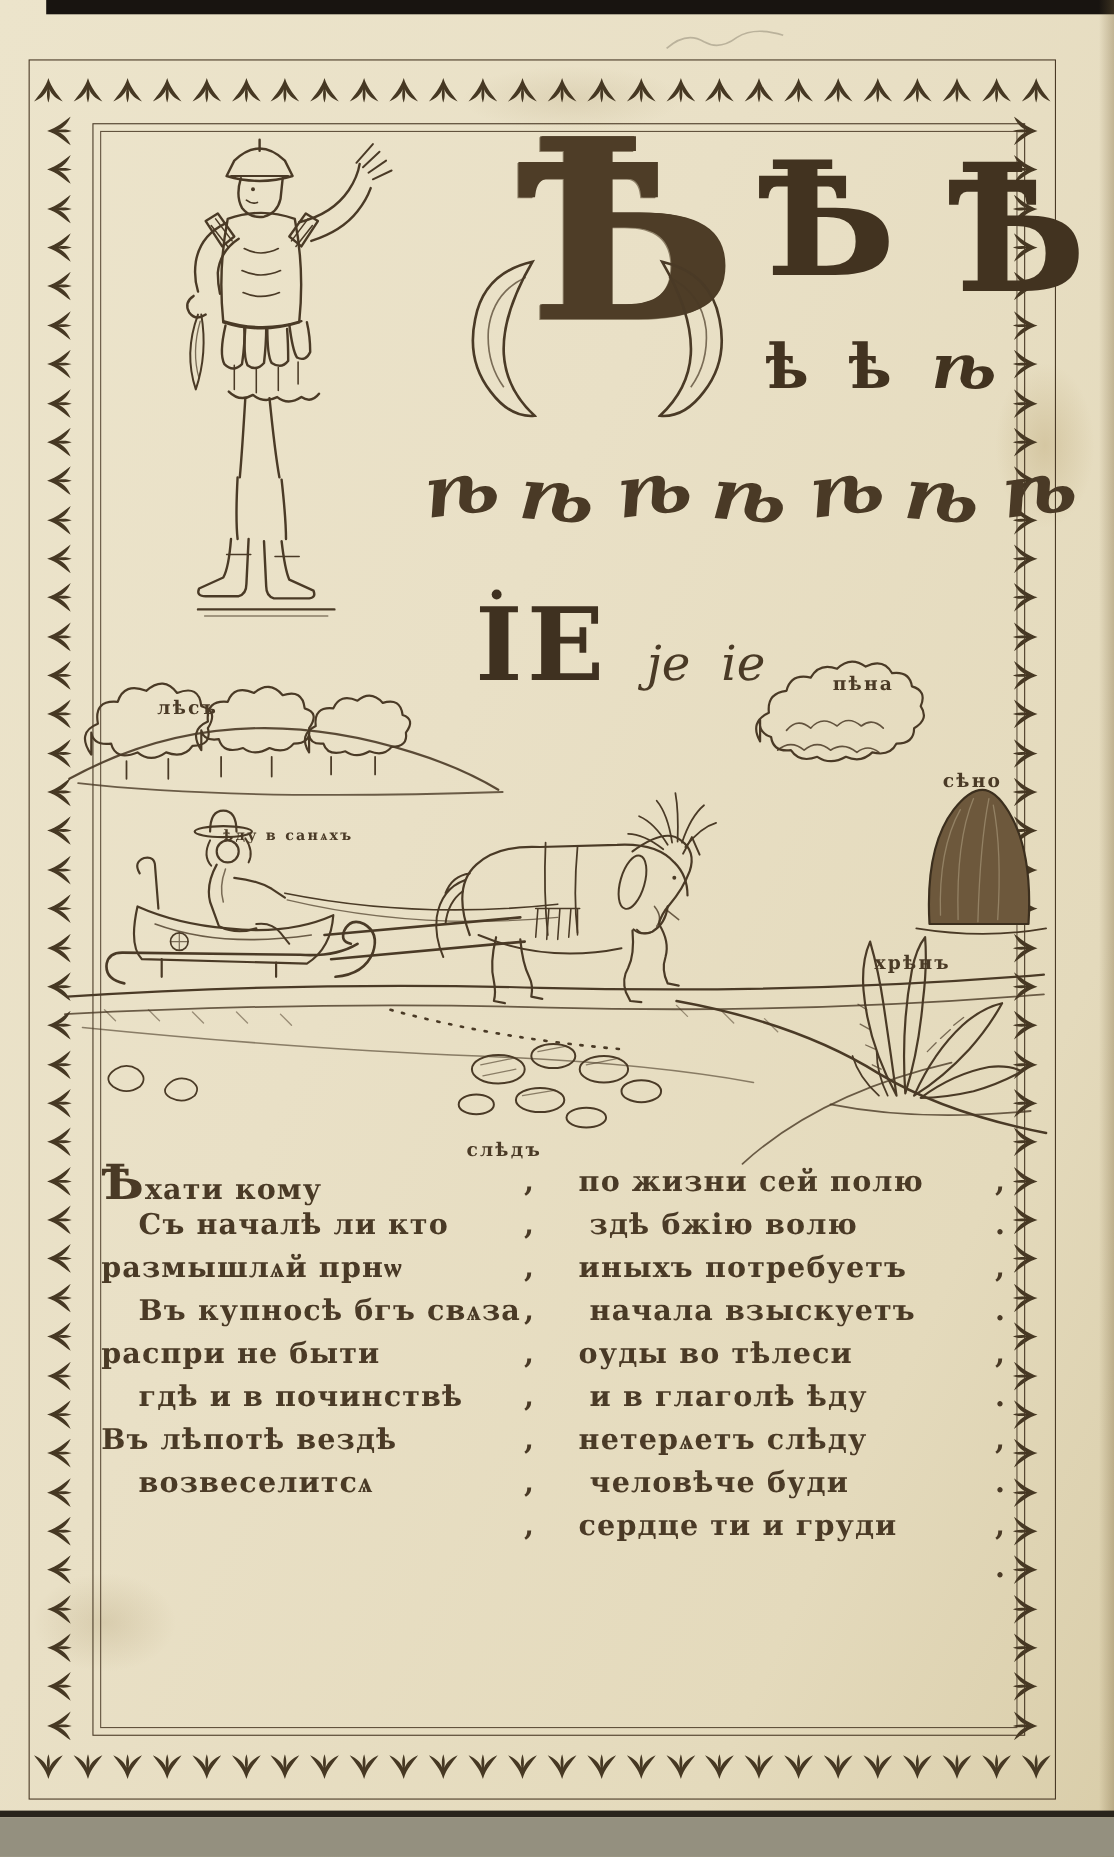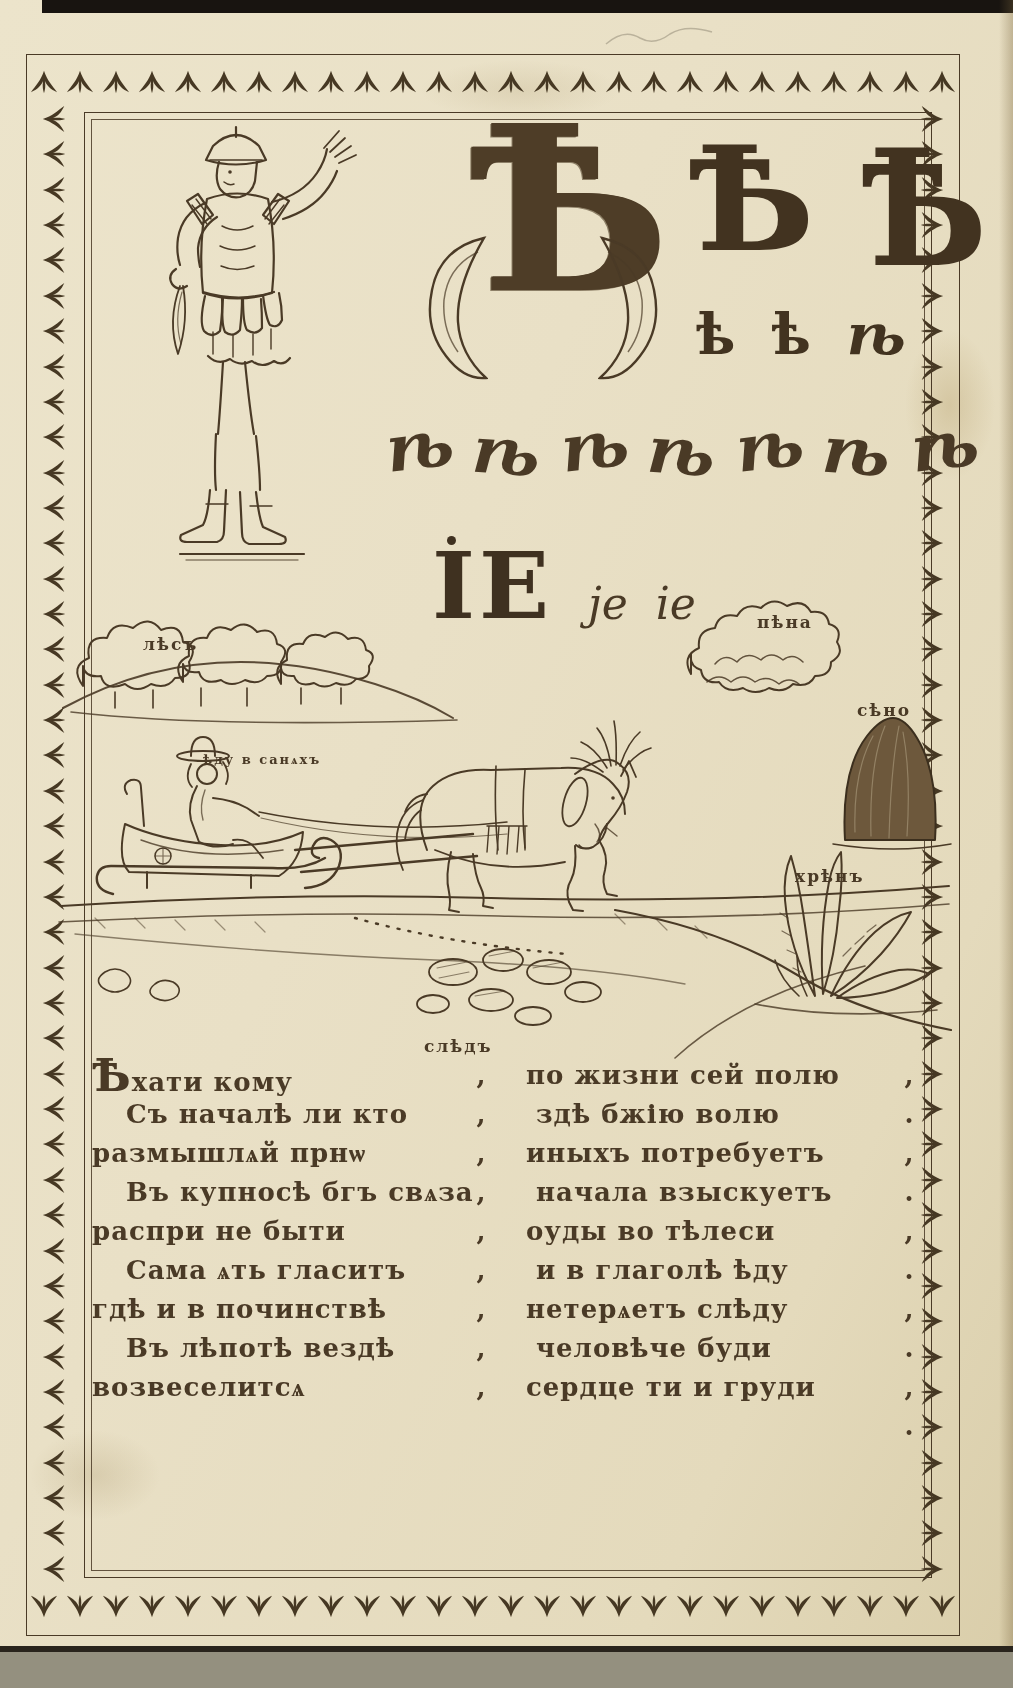--- a/index.html
+++ b/index.html
@@ -704,21 +704,20 @@
   <div class="scene-label lbl-ride">ѣду в санѧхъ</div>
   <div class="scene-label lbl-horseradish">хрѣнъ</div>
   <div class="scene-label lbl-track">слѣдъ</div>
 
   <div class="poem-col poem-left">
     <div class="poem-line">Ѣхати кому</div>
     <div class="poem-line">Съ началѣ ли кто</div>
     <div class="poem-line">размышлѧй прнѡ</div>
     <div class="poem-line">Въ купносѣ бгъ свѧза</div>
     <div class="poem-line">распри не быти</div>
-    <div class="poem-line">Сама ѧть гласитъ</div>
     <div class="poem-line">гдѣ и в починствѣ</div>
     <div class="poem-line">Въ лѣпотѣ вездѣ</div>
     <div class="poem-line">возвеселитсѧ</div>
   </div>
   <div class="marks-col marks-mid">
     <div class="poem-line">,</div>
     <div class="poem-line">,</div>
     <div class="poem-line">,</div>
     <div class="poem-line">,</div>
     <div class="poem-line">,</div>

